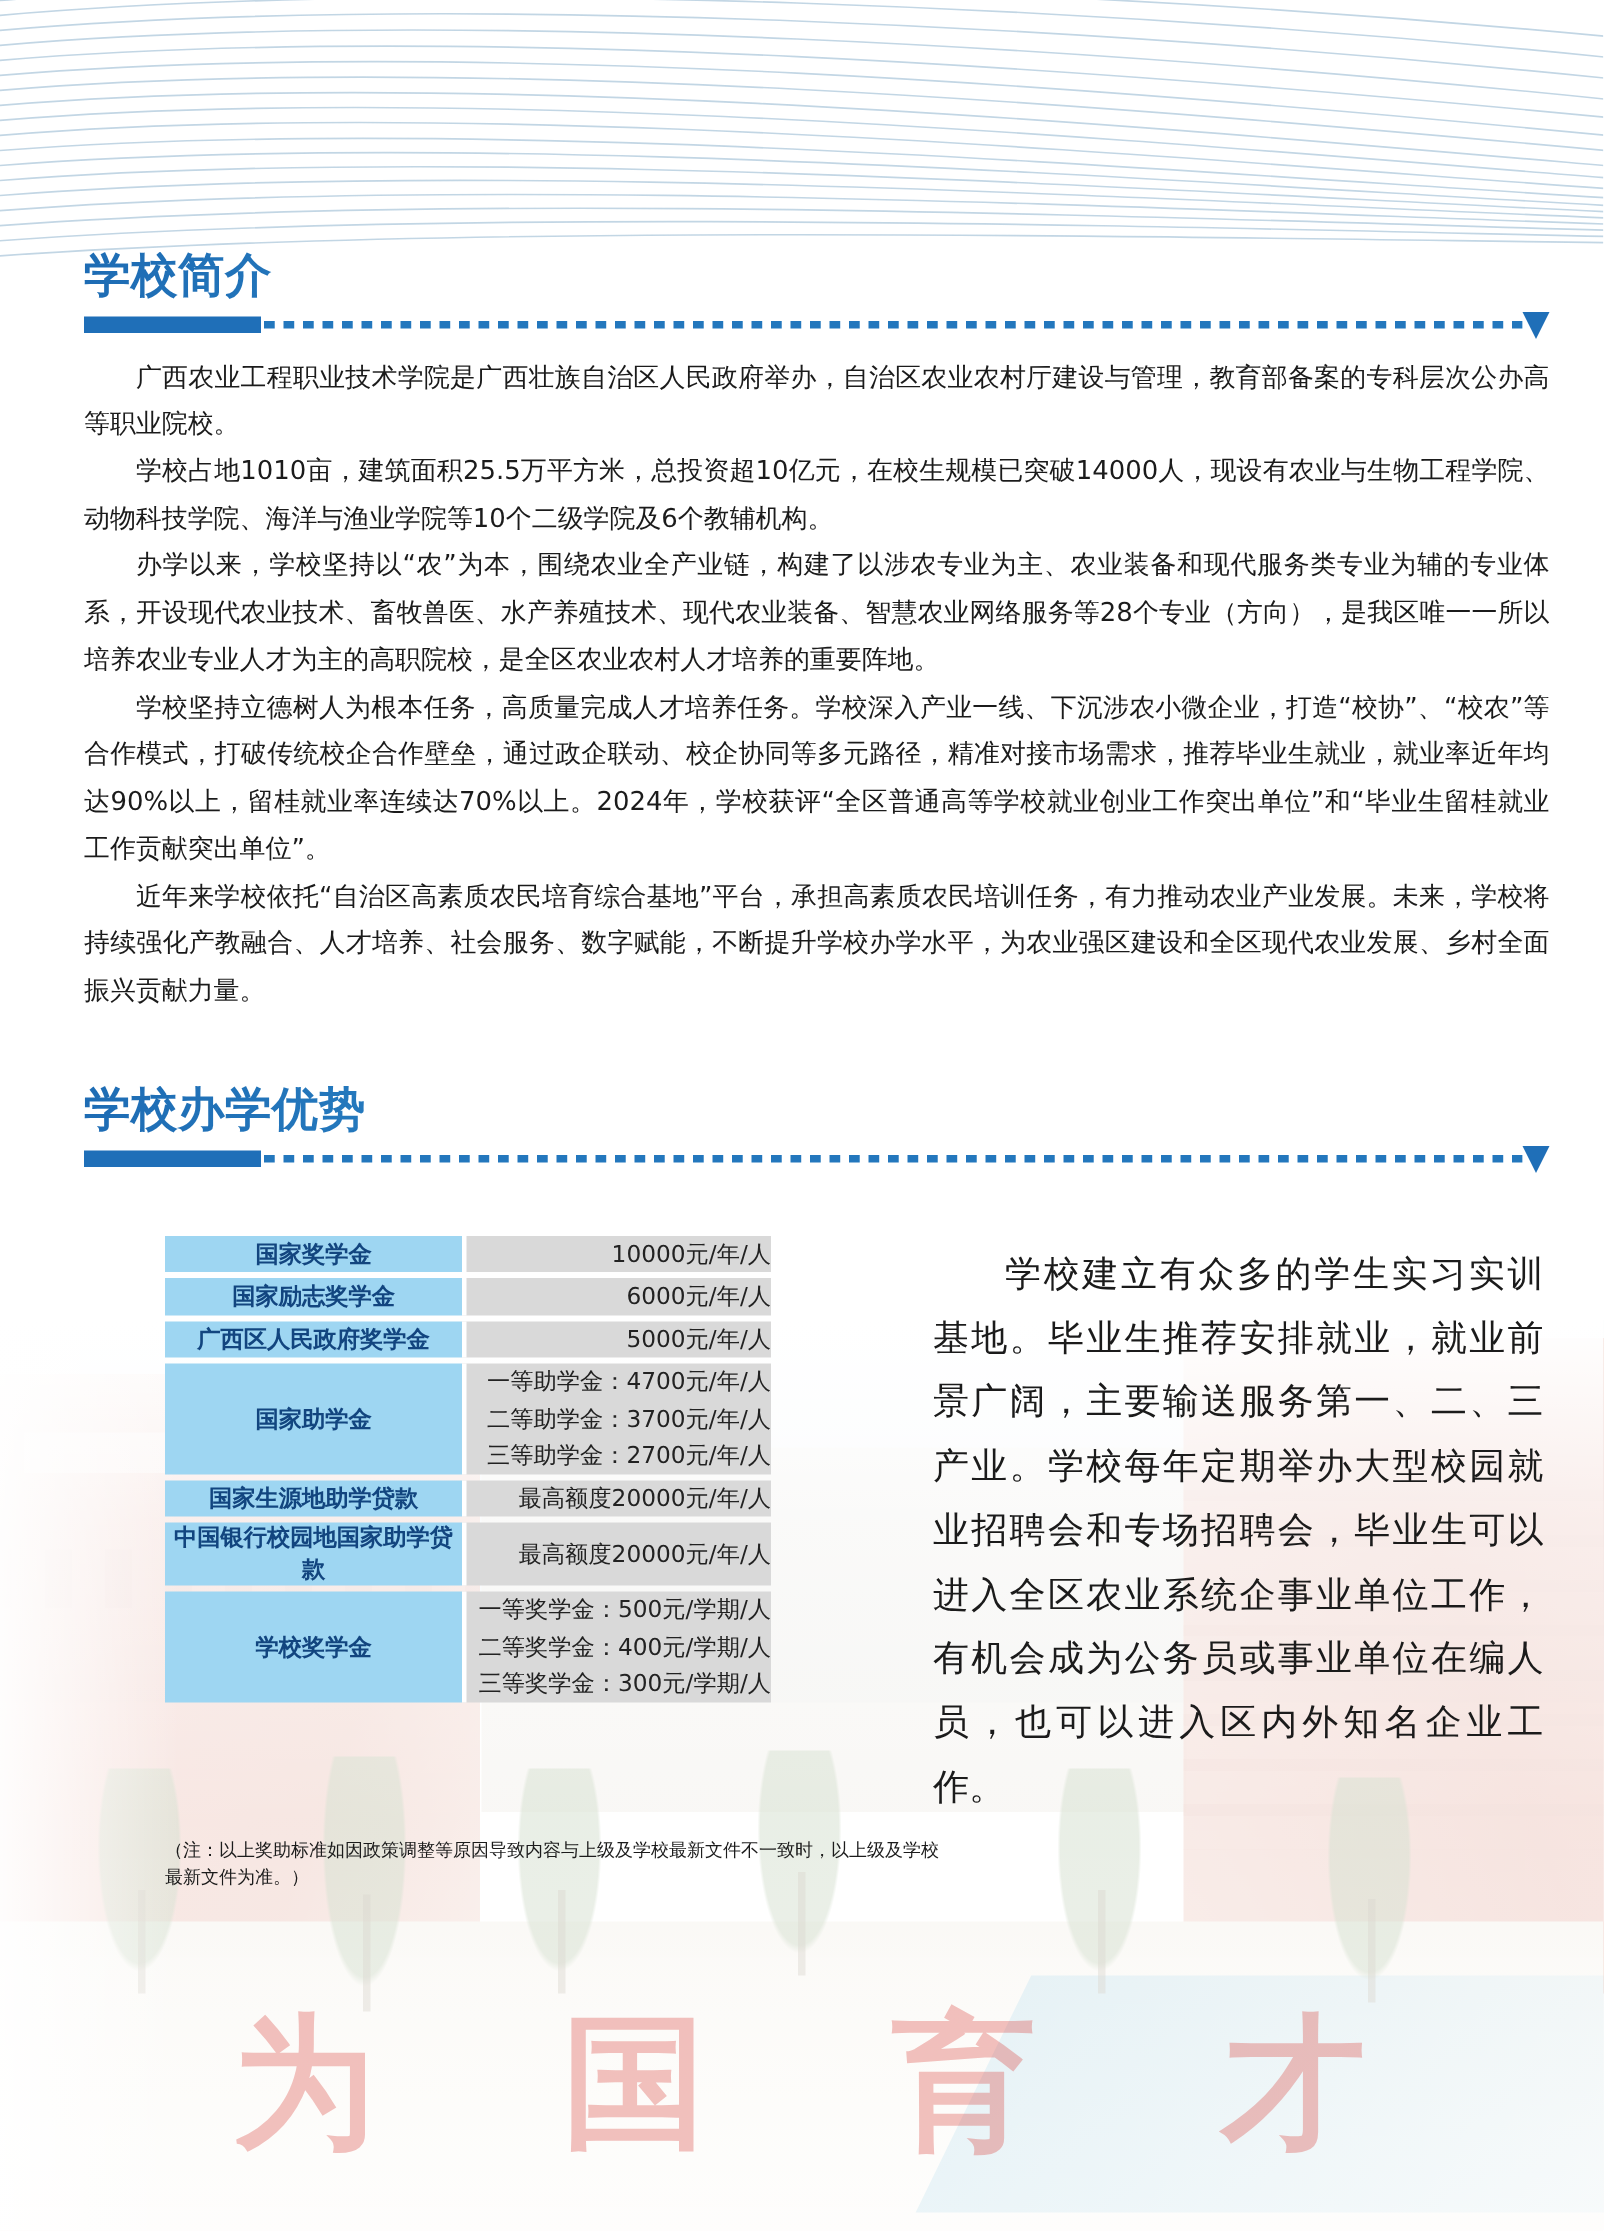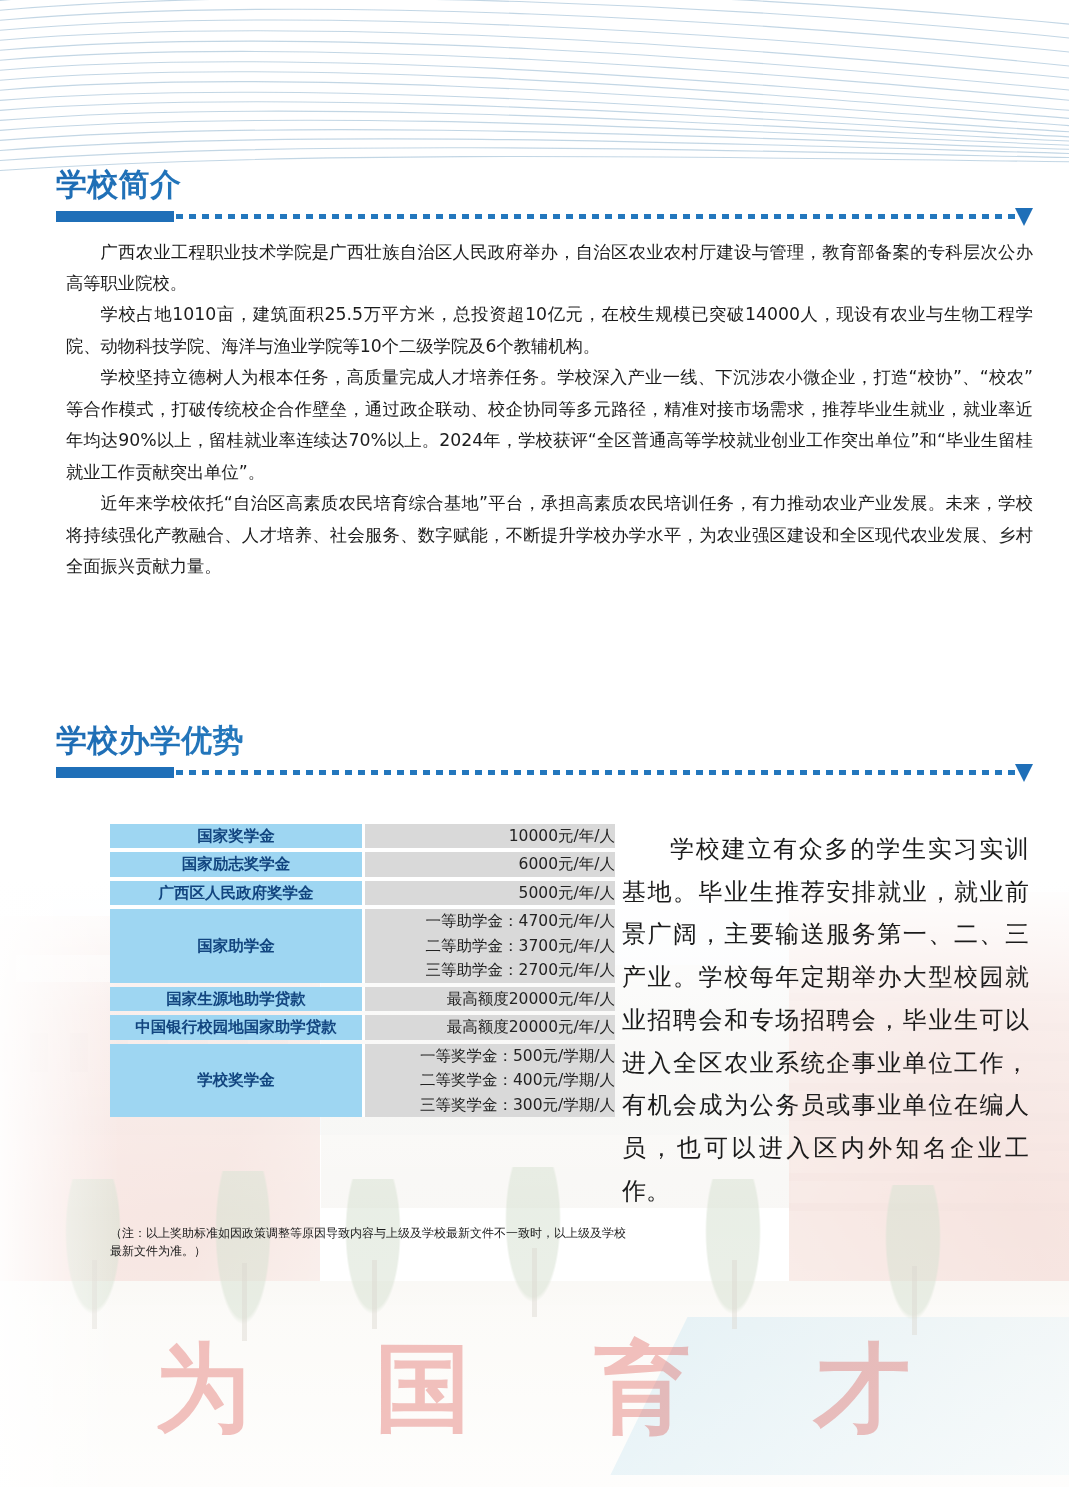--- a/index.html
+++ b/index.html
@@ -117,39 +117,38 @@
     position:absolute;right:0;top:1px;width:0;height:0;
     border-left:9px solid transparent;border-right:9px solid transparent;
     border-top:18px solid #1f6fb8;
   }
 
   .body-text{
     margin-top:14px;
     font-size:17.3px;line-height:1.82;
     color:#1b1b1b;text-align:justify;text-justify:inter-ideograph;
     font-family:"DejaVu Sans","Liberation Sans",sans-serif;
-    margin-left:10px;
   }
   .body-text p{margin:0;text-indent:2em;}
 
   
   .adv-wrap{position:absolute;left:0;right:0;top:820px;}
   .adv-row{display:flex;align-items:flex-start;}
   .table-col{width:600px;padding-left:110px;box-sizing:border-box;}
   .side-col{
     width:auto;flex:1;padding-left:22px;padding-right:40px;padding-top:8px;
     box-sizing:border-box;
   }
   .side-col p{
     margin:0;font-size:24px;line-height:1.78;color:#1b1b1b;
     text-align:justify;text-justify:inter-ideograph;text-indent:2em;
     font-family:"DejaVu Sans","Liberation Sans",sans-serif;
   }
 
-  table.fees{border-collapse:separate;border-spacing:0 4px;width:505px;}
+  table.fees{border-collapse:separate;border-spacing:0 4px;width:404px;}
   table.fees td{vertical-align:middle;padding:0;}
   td.k{
     width:242px;background:#9ed6f2;color:#12457f;
     font-weight:bold;font-size:15.5px;text-align:center;
     padding:13px 6px;
     font-family:"DejaVu Sans","Liberation Sans",sans-serif;
   }
   td.v{
     width:240px;background:#d9d9d9;color:#222;
     font-size:15.5px;text-align:center;padding:13px 8px;
@@ -234,20 +233,21 @@
     <div class="sec" style="top:168px;">
       <div class="sec-title">学校简介</div>
       <div class="rule">
         <span class="blk"></span>
         <span class="dots"></span>
         <span class="arw"></span>
       </div>
       <div class="body-text">
         <p>广西农业工程职业技术学院是广西壮族自治区人民政府举办，自治区农业农村厅建设与管理，教育部备案的专科层次公办高等职业院校。</p>
         <p>学校占地1010亩，建筑面积25.5万平方米，总投资超10亿元，在校生规模已突破14000人，现设有农业与生物工程学院、动物科技学院、海洋与渔业学院等10个二级学院及6个教辅机构。</p>
+        <p>办学以来，学校坚持以“农”为本，围绕农业全产业链，构建了以涉农专业为主、农业装备和现代服务类专业为辅的专业体系，开设现代农业技术、畜牧兽医、水产养殖技术、现代农业装备、智慧农业网络服务等28个专业（方向），是我区唯一一所以培养农业专业人才为主的高职院校，是全区农业农村人才培养的重要阵地。</p>
         <p>学校坚持立德树人为根本任务，高质量完成人才培养任务。学校深入产业一线、下沉涉农小微企业，打造“校协”、“校农”等合作模式，打破传统校企合作壁垒，通过政企联动、校企协同等多元路径，精准对接市场需求，推荐毕业生就业，就业率近年均达90%以上，留桂就业率连续达70%以上。2024年，学校获评“全区普通高等学校就业创业工作突出单位”和“毕业生留桂就业工作贡献突出单位”。</p>
         <p>近年来学校依托“自治区高素质农民培育综合基地”平台，承担高素质农民培训任务，有力推动农业产业发展。未来，学校将持续强化产教融合、人才培养、社会服务、数字赋能，不断提升学校办学水平，为农业强区建设和全区现代农业发展、乡村全面振兴贡献力量。</p>
       </div>
     </div>
 
     <div class="sec" style="top:724px;">
       <div class="sec-title">学校办学优势</div>
       <div class="rule">
         <span class="blk"></span>
         <span class="dots"></span>

